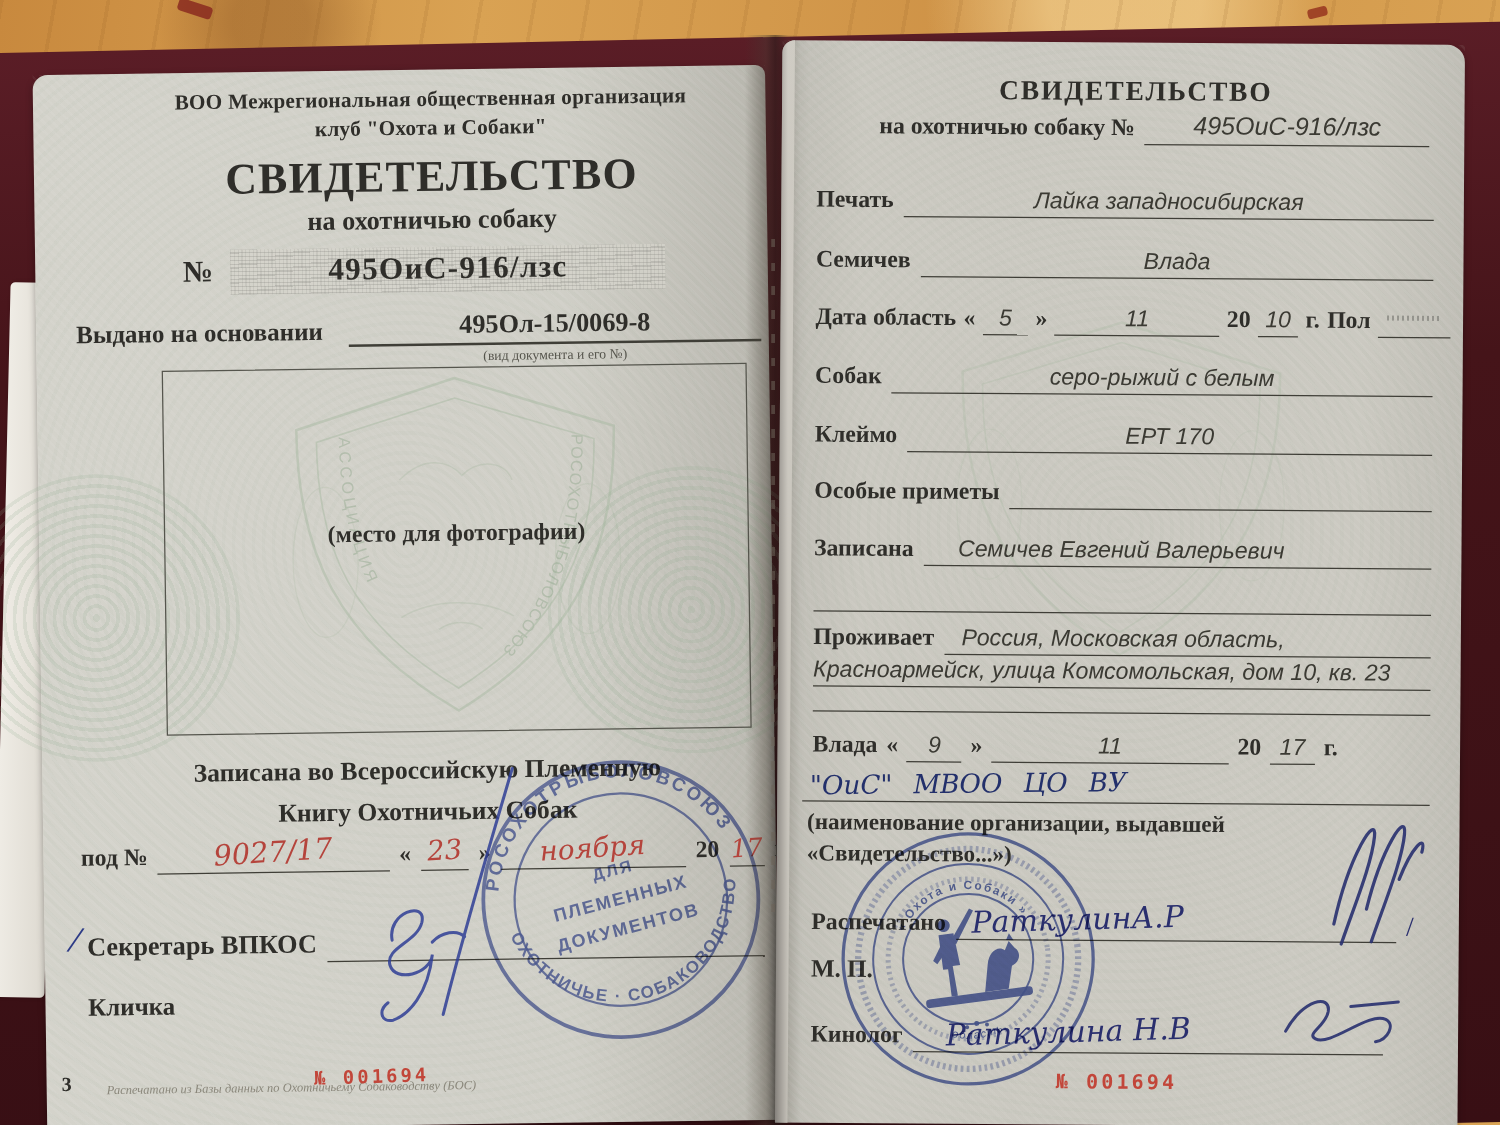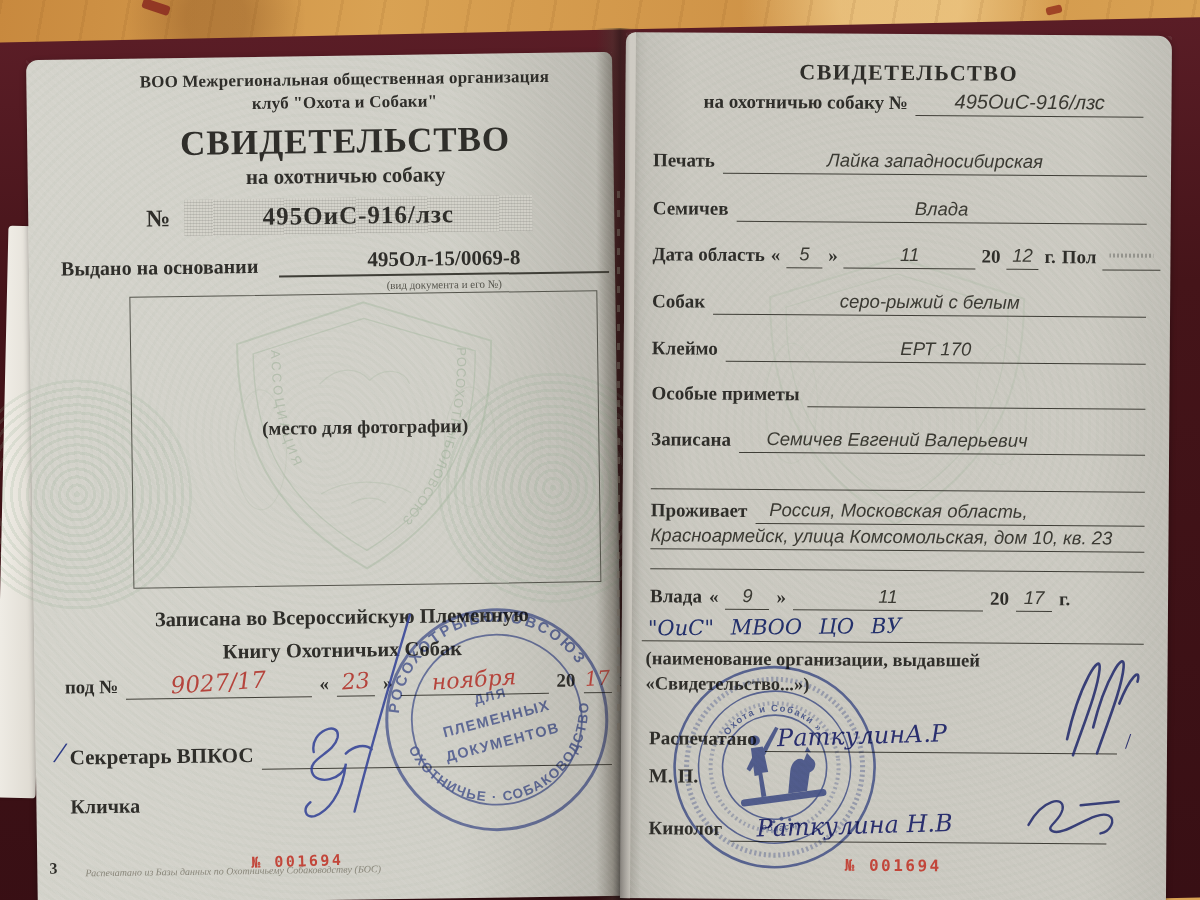--- a/index.html
+++ b/index.html
@@ -216,21 +216,21 @@
     <span class="line"><span class="val">Влада</span></span>
   </div>
 
   <div class="row" style="left:28px;top:210px;right:10px;gap:6px;">
     <span class="lbl">Дата область</span>
     <span class="lbl">«</span>
     <span class="wline" style="width:36px;"><span class="val">5</span></span>
     <span class="lbl">»</span>
     <span class="line"><span class="val">11</span></span>
     <span class="lbl">20</span>
-    <span class="wline" style="width:32px;"><span class="val">12</span></span>
+    <span class="wline" style="width:32px;"><span class="val">10</span></span>
     <span class="lbl">г.</span>
     <span class="lbl">Пол</span>
     <span class="wline" style="width:58px;"><span class="micro"></span></span>
   </div>
 
   <div class="row" style="left:28px;top:257px;right:24px;">
     <span class="lbl">Собак</span>
     <span class="line"><span class="val">серо-рыжий с белым</span></span>
   </div>
 

